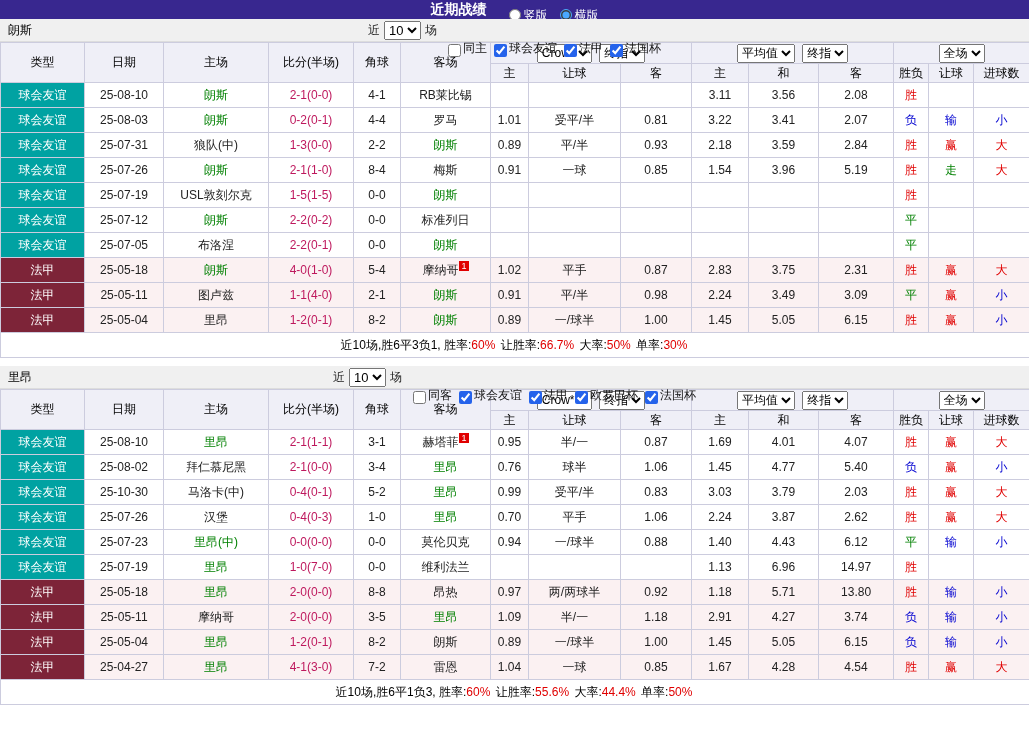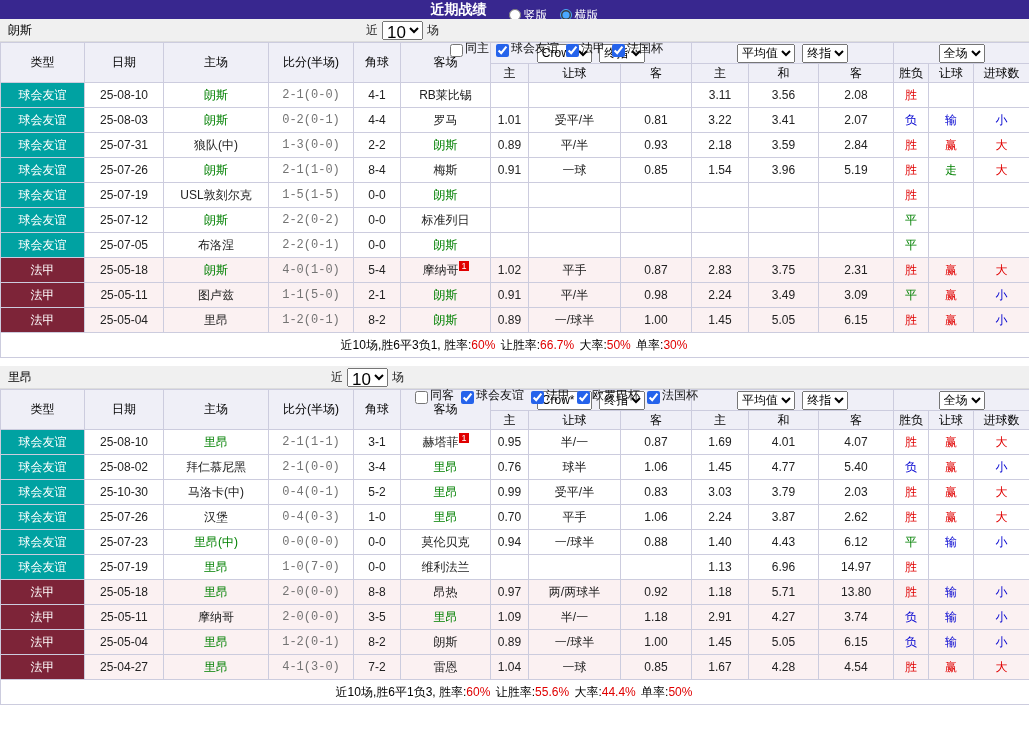--- a/index.html
+++ b/index.html
@@ -27,21 +27,21 @@
   .filterbar {
     height: 23px;
     background: #F0F0F0;
     display: flex;
     align-items: center;
     position: relative;
     border-bottom: 1px solid #DDDDDD;
   }
   .teamname { position: absolute; left: 8px; color: #000; }
   .filters { margin: 0 auto; display: flex; align-items: center; gap: 4px; }
-  .filters select { height: 19px; font-size: 17px; font-family: "Liberation Sans", sans-serif; }
+  .filters select { height: 19px; font-size: 13px; font-family: "Liberation Sans", sans-serif; }
   .checks { display: inline-flex; align-items: center; }
   .checks label { display: inline-flex; align-items: flex-end; margin-left: 7px; cursor: pointer; color: #111; margin-top: 36px; }
   .checks input { accent-color: #2563eb; width: 13px; height: 13px; margin: 0 2px 0 0; }
 
   table.stats { width: 1029px; border-collapse: collapse; table-layout: fixed; }
   table.stats th, table.stats td {
     border: 1px solid #CCCCDE;
     text-align: center;
     padding: 0 1px;
     overflow: hidden;
@@ -52,21 +52,21 @@
   tr.h2 th { height: 19px; }
   .selcell select { font-size: 12px; height: 19px; margin: 0 2px; font-family: "Liberation Sans", sans-serif; }
   tbody td { height: 25px; background: #fff; }
   tr.row-tint td { background: #FBF1F2; }
   td.lgcell { color: #fff; }
   td.lg-teal { background: #00A2A2 !important; }
   td.lg-maroon { background: #7D2438 !important; }
   .c-green { color: #008000; }
   .c-red { color: #E00000; }
   .c-blue { color: #0000D0; }
-  td.c-score { color: #737373; font-family: Liberation Mono, monospace; }
+  td.c-score { color: #be185d; }
   sup.supbox { background: #E00000; color: #fff; font-size: 9px; line-height: 10px; padding: 0 2px; margin-left: 1px; }
   td.summary { height: 25px; background: #fff; color: #000; }
   td.summary .c-red { margin-right: 2px; }
   .gap { height: 8px; background: #fff; }
 </style>
 </head>
 <body>
 
 <div class="topbar">
   <span class="title">近期战绩</span>
@@ -278,21 +278,21 @@
           <td>3.75</td>
           <td>2.31</td>
           <td class="c-red">胜</td>
           <td class="c-red">赢</td>
           <td class="c-red">大</td>
         </tr>
         <tr class="row-tint">
           <td class="lgcell lg-maroon">法甲</td>
           <td>25-05-11</td>
           <td>图卢兹</td>
-          <td class="c-score">1-1(5-0)</td>
+          <td class="c-score">1-1(4-0)</td>
           <td>2-1</td>
           <td class="c-green">朗斯</td>
           <td>0.91</td>
           <td>平/半</td>
           <td>0.98</td>
           <td>2.24</td>
           <td>3.49</td>
           <td>3.09</td>
           <td class="c-green">平</td>
           <td class="c-red">赢</td>

